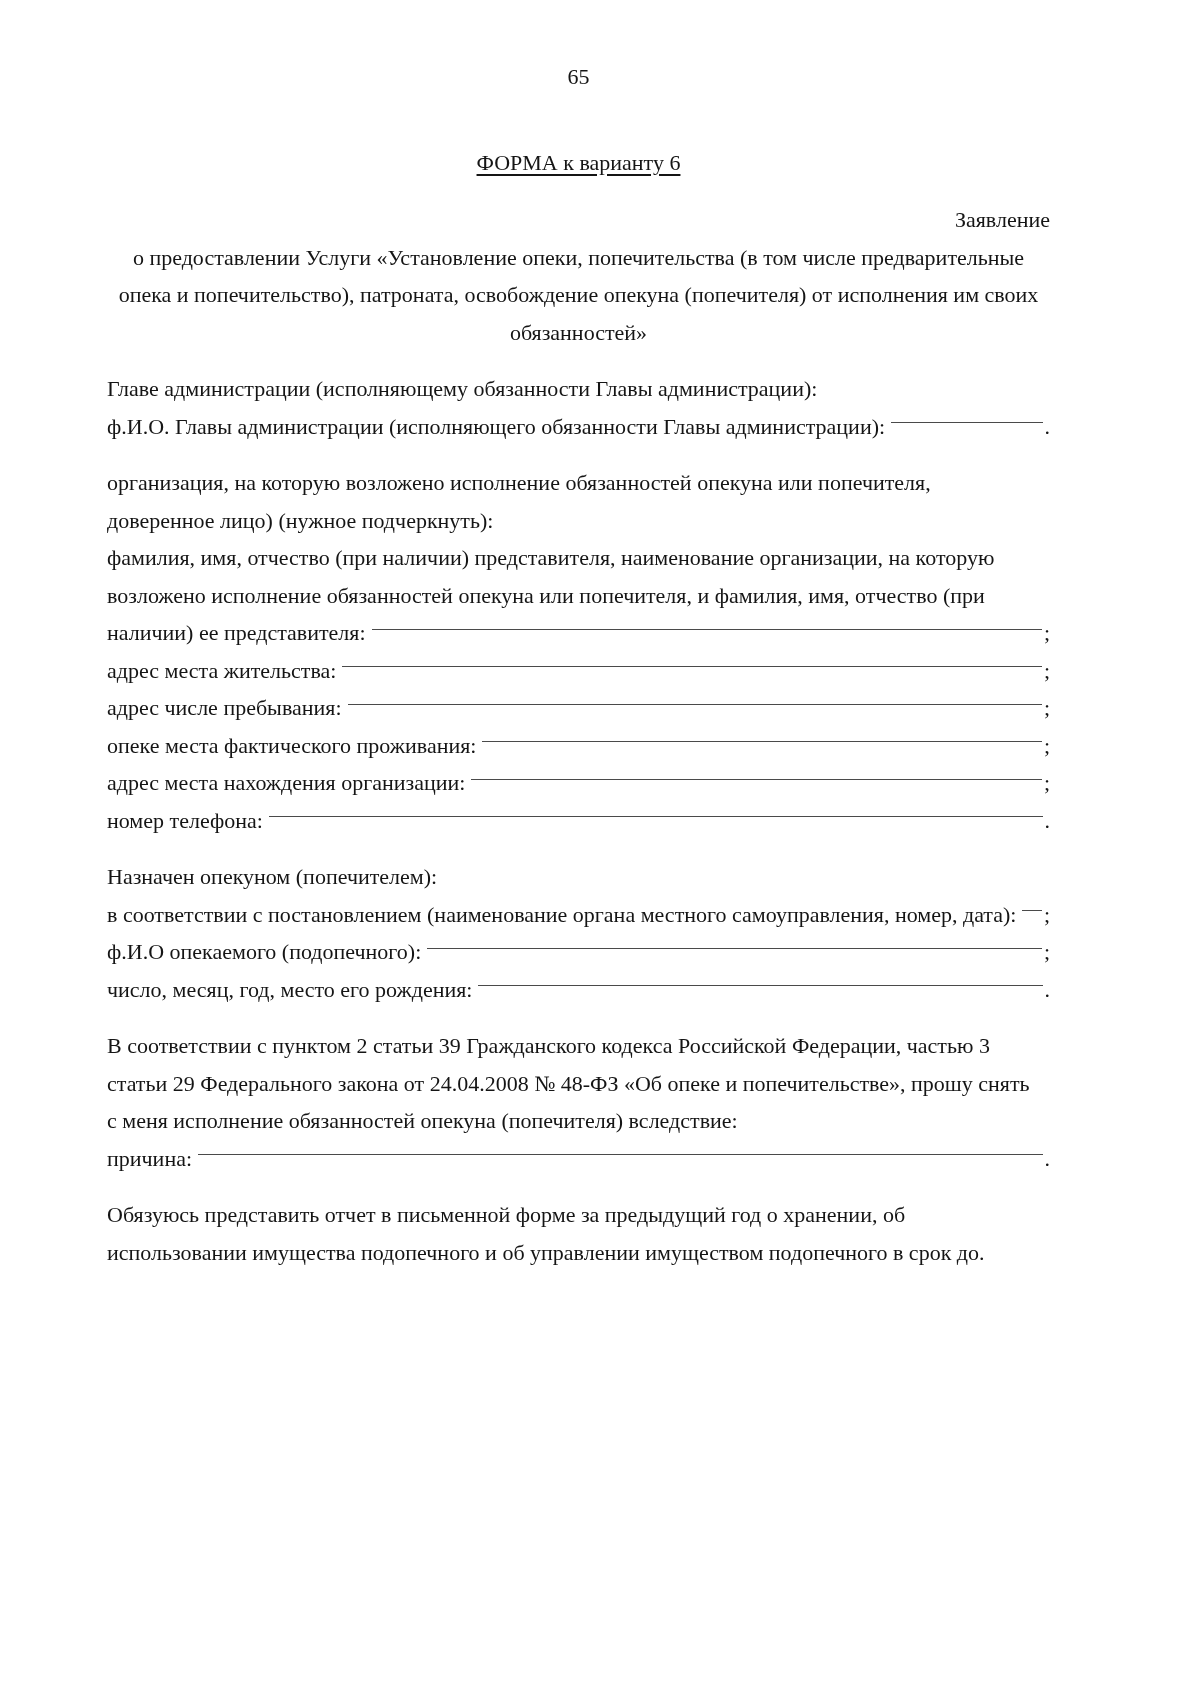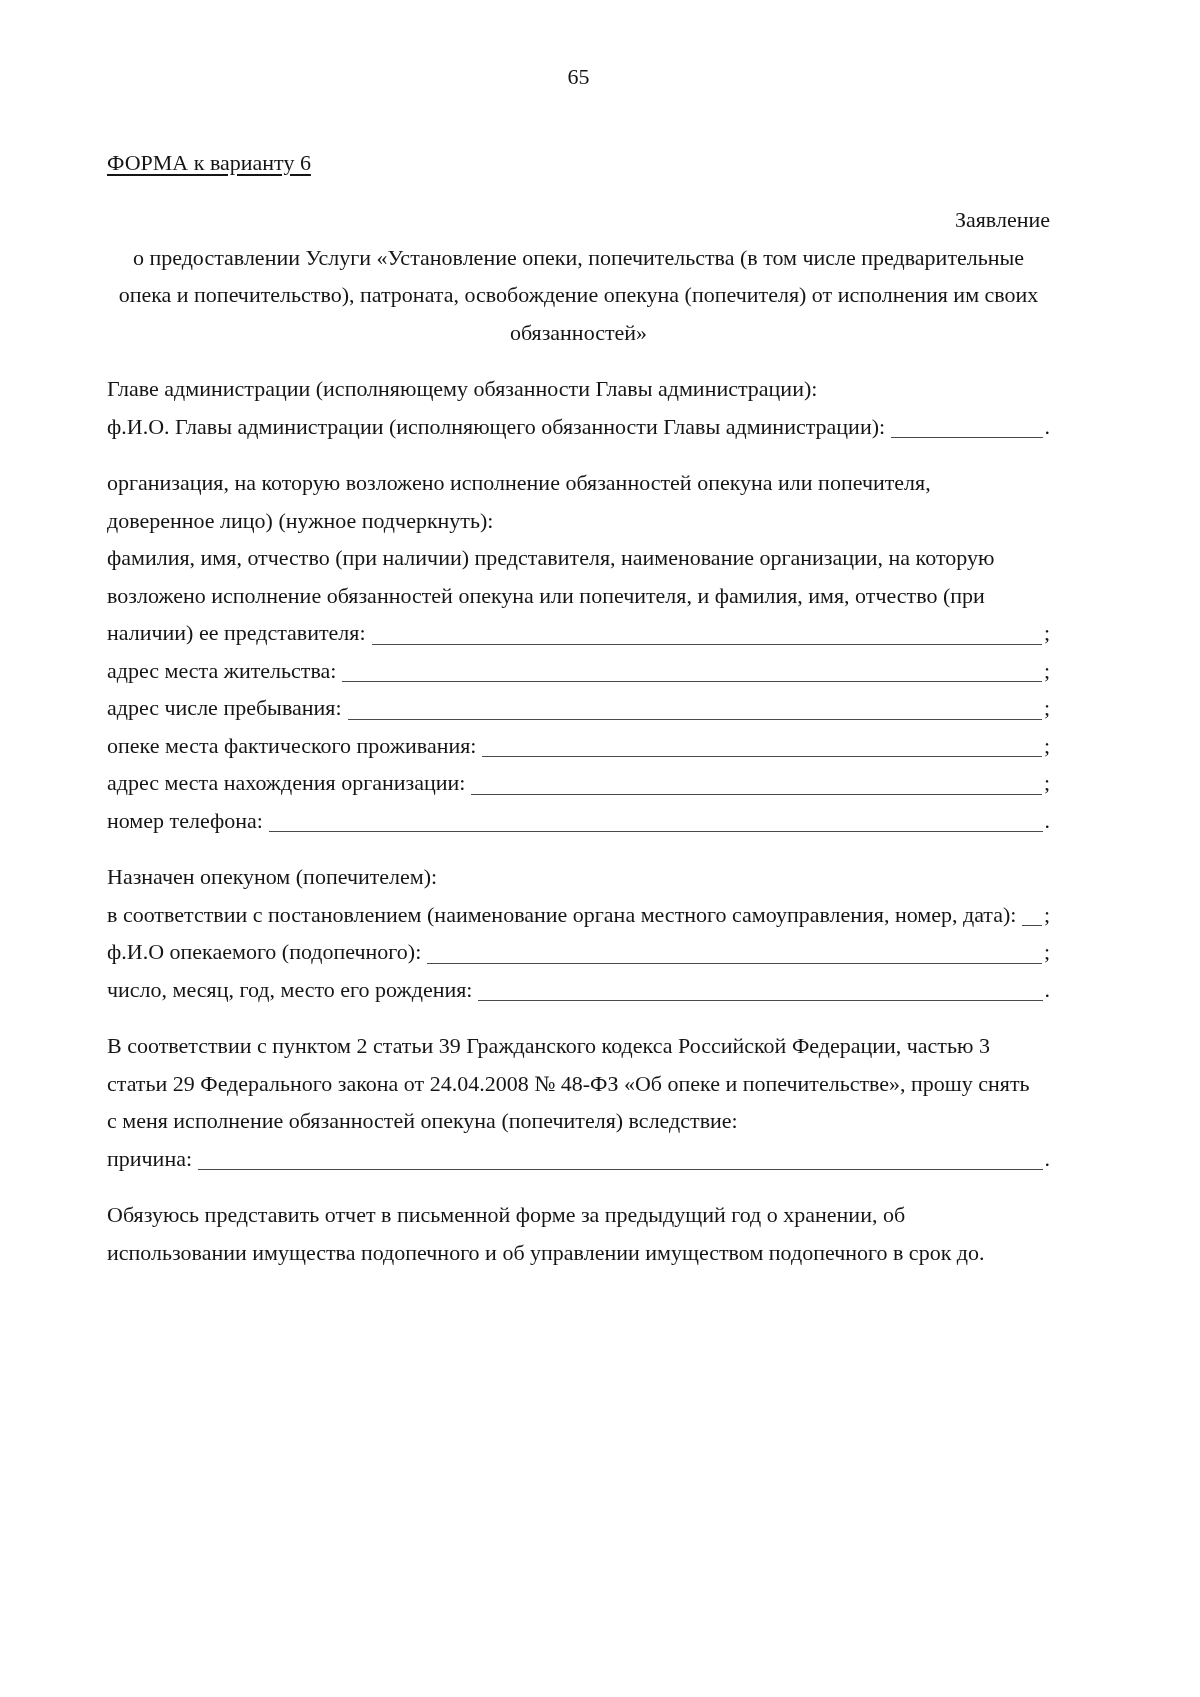--- a/index.html
+++ b/index.html
@@ -7,26 +7,26 @@
   body {
     width: 1200px;
     min-height: 1697px;
     font-family: "Liberation Serif", "DejaVu Serif", serif;
     font-size: 22px;
     line-height: 37.5px;
     color: #151515;
   }
   .page { width: 1200px; min-height: 1697px; padding: 58px 150px 60px 107px; background: #ffffff; }
   .page-number { text-align: center; }
-  .form-variant { text-align: left; text-decoration: underline; text-underline-offset: 4px; margin-top: 48px; }
+  .form-variant { text-align: center; text-decoration: underline; text-underline-offset: 4px; margin-top: 48px; }
   .doc-title { text-align: right; font-size: 22px; font-weight: 400; margin-top: 20px; }
   .doc-subtitle { text-align: center; }
   .sec { margin-top: 19px; }
   .line { white-space: nowrap; }
-  .field { display: flex; align-items: flex-end; white-space: nowrap; }
+  .field { display: flex; align-items: center; white-space: nowrap; }
   .lbl { flex: 0 0 auto; padding-right: 6px; }
   .blank { flex: 1 1 auto; min-width: 12px; border-bottom: 1px solid #4a4a4a; margin-bottom: 7px; }
   .term { flex: 0 0 auto; padding-left: 2px; }
 </style>
 </head>
 <body>
 
 <div class="page">
 
   <div class="page-number">65</div>

